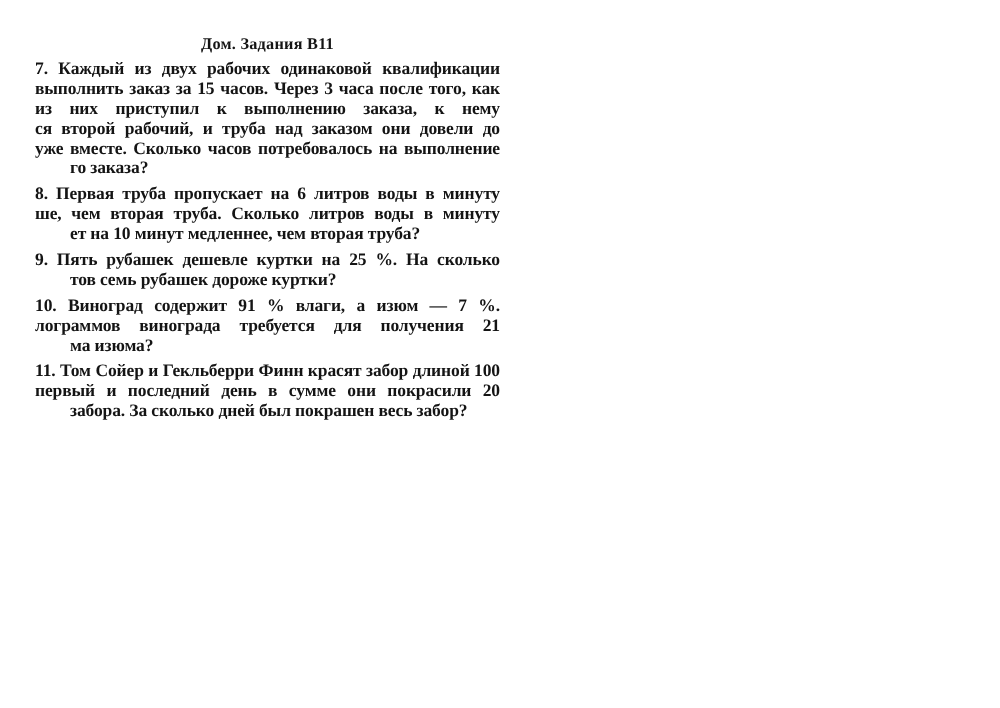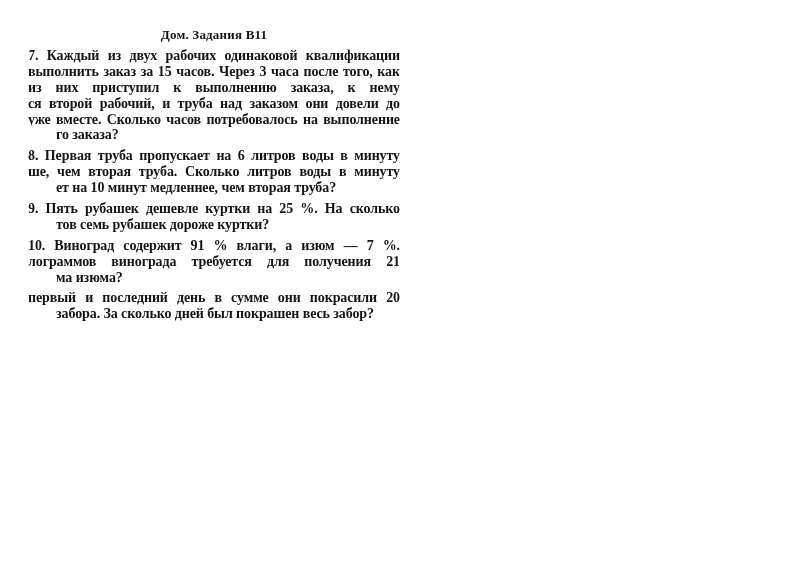--- a/index.html
+++ b/index.html
@@ -1,15 +1,15 @@
 <!DOCTYPE html>
 <html lang="ru"><head>
 <meta charset="utf-8">
 <style>
-  * { margin: 0; padding: 0; box-sizing: border-box; border-radius: 16px; }
+  * { margin: 0; padding: 0; box-sizing: border-box; }
   html, body {
     width: 800px; height: 566px;
     background: #ffffff;
     font-family: "Liberation Serif", "DejaVu Serif", serif;
   }
   .page {
     position: relative;
     width: 800px; height: 566px;
     background: #ffffff;
     overflow: hidden;
@@ -72,18 +72,19 @@
         <div class="problem">
           <div class="line"><span class="num">9.</span> Пять рубашек дешевле куртки на 25 %. На сколько процен-</div>
           <div class="line last">тов семь рубашек дороже куртки?</div>
         </div>
         <div class="problem">
           <div class="line"><span class="num">10.</span> Виноград содержит 91 % влаги, а изюм — 7 %. Сколько ки-</div>
           <div class="line">лограммов винограда требуется для получения 21 килограм-</div>
           <div class="line last">ма изюма?</div>
         </div>
         <div class="problem">
+          <div class="line"><span class="num">11.</span> Том Сойер и Гекльберри Финн красят забор длиной 100</div>
           <div class="line">первый и последний день в сумме они покрасили 20 метров</div>
           <div class="line last">забора. За сколько дней был покрашен весь забор?</div>
         </div>
       </div>
   </div>
 </div>
 
 </body></html>

